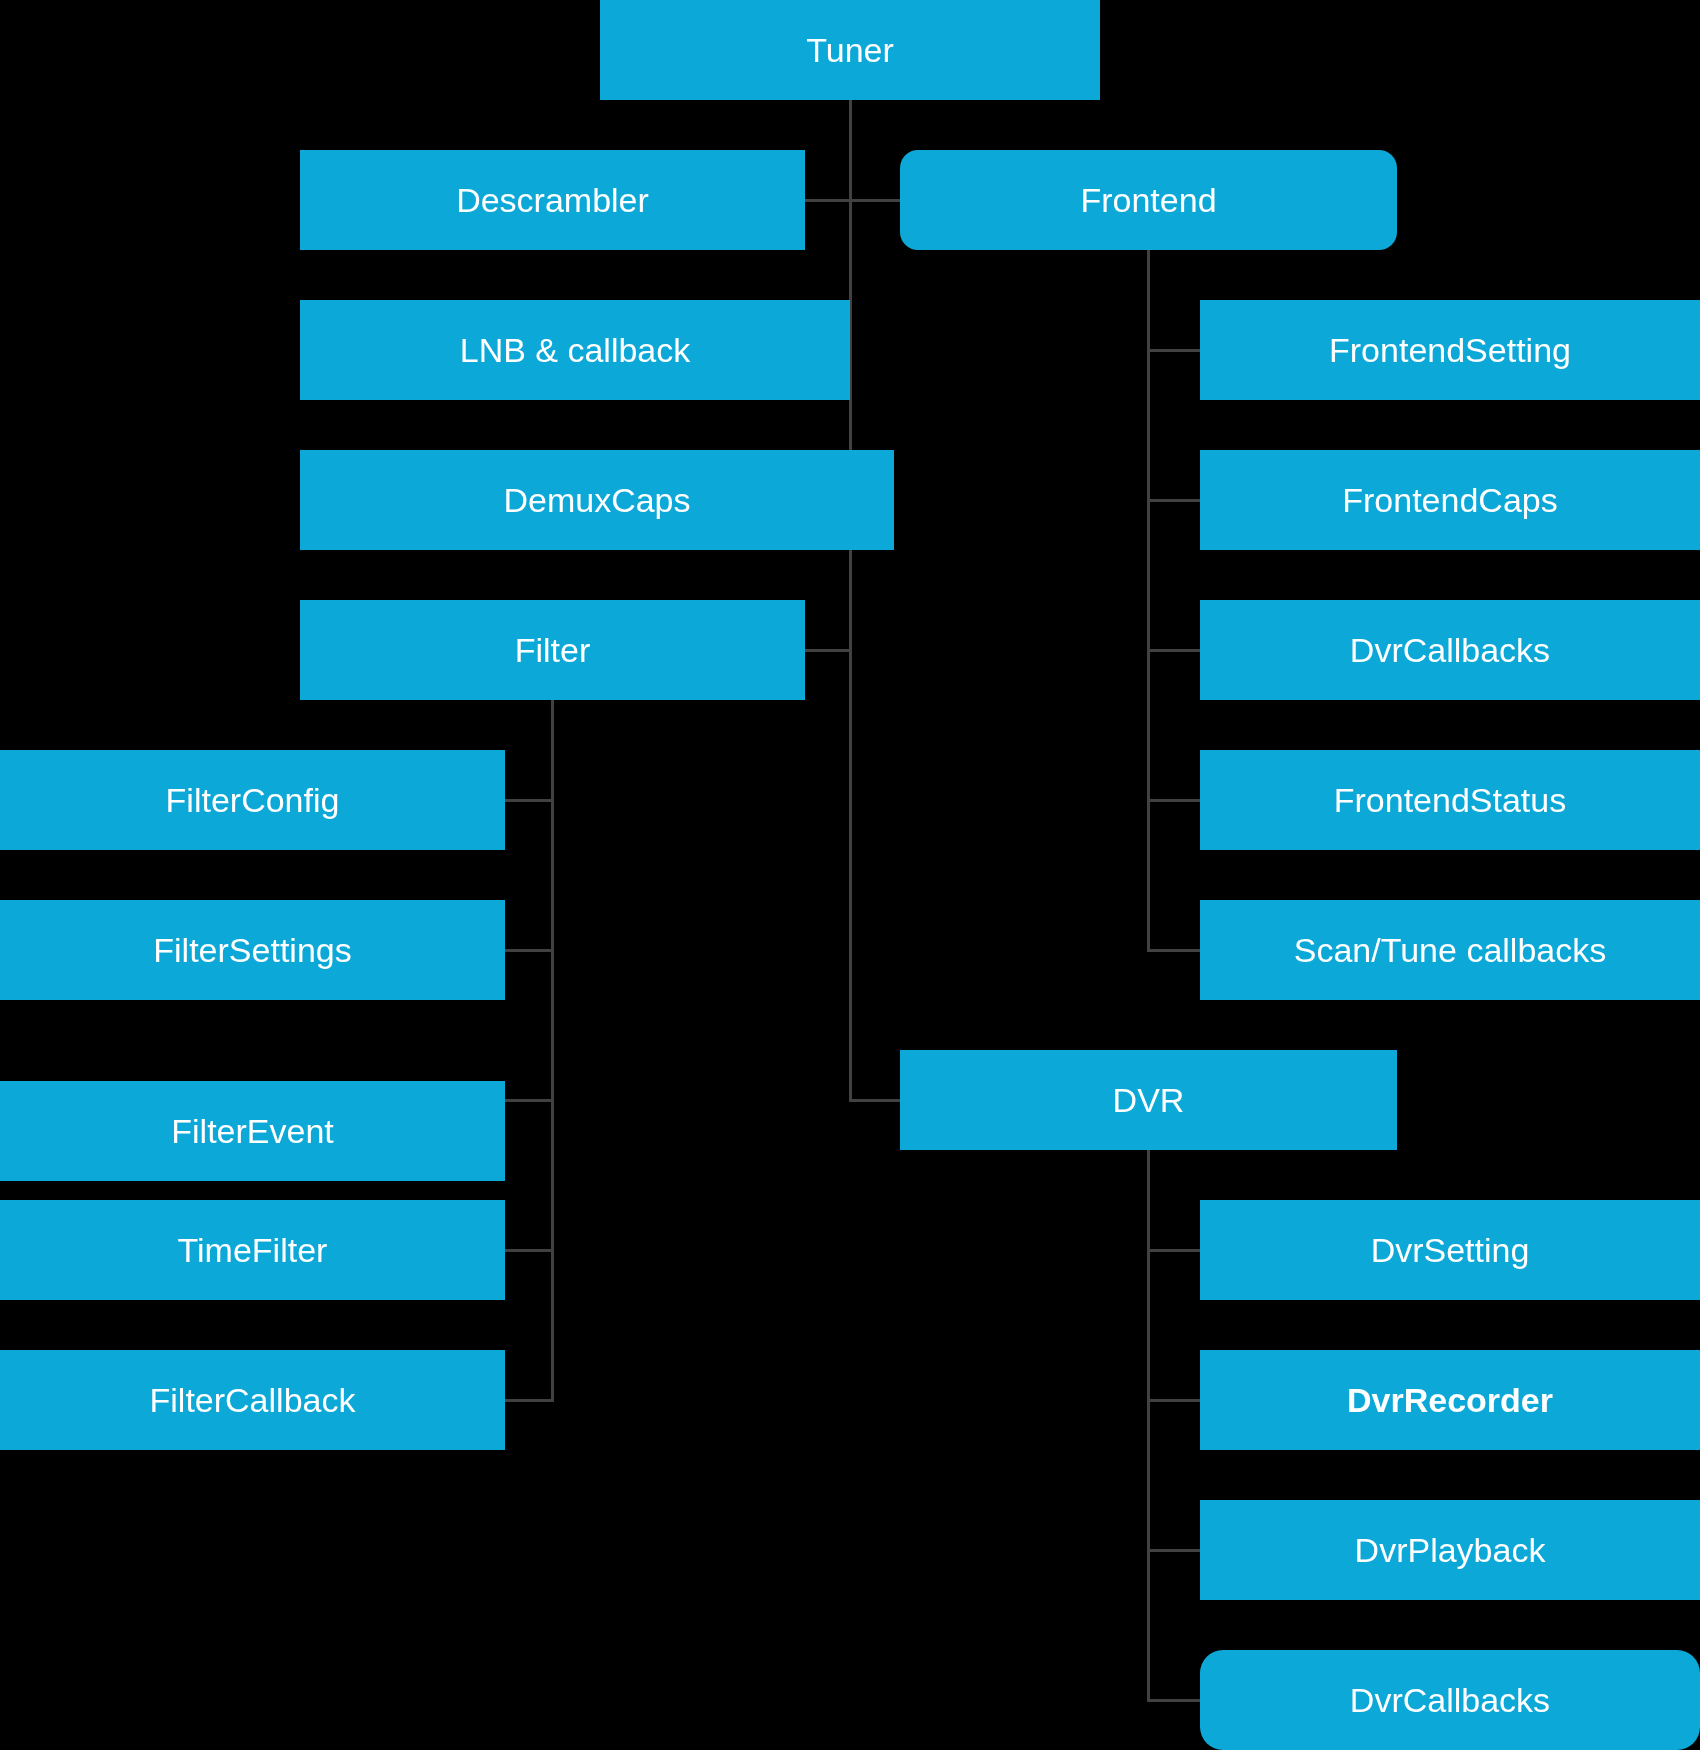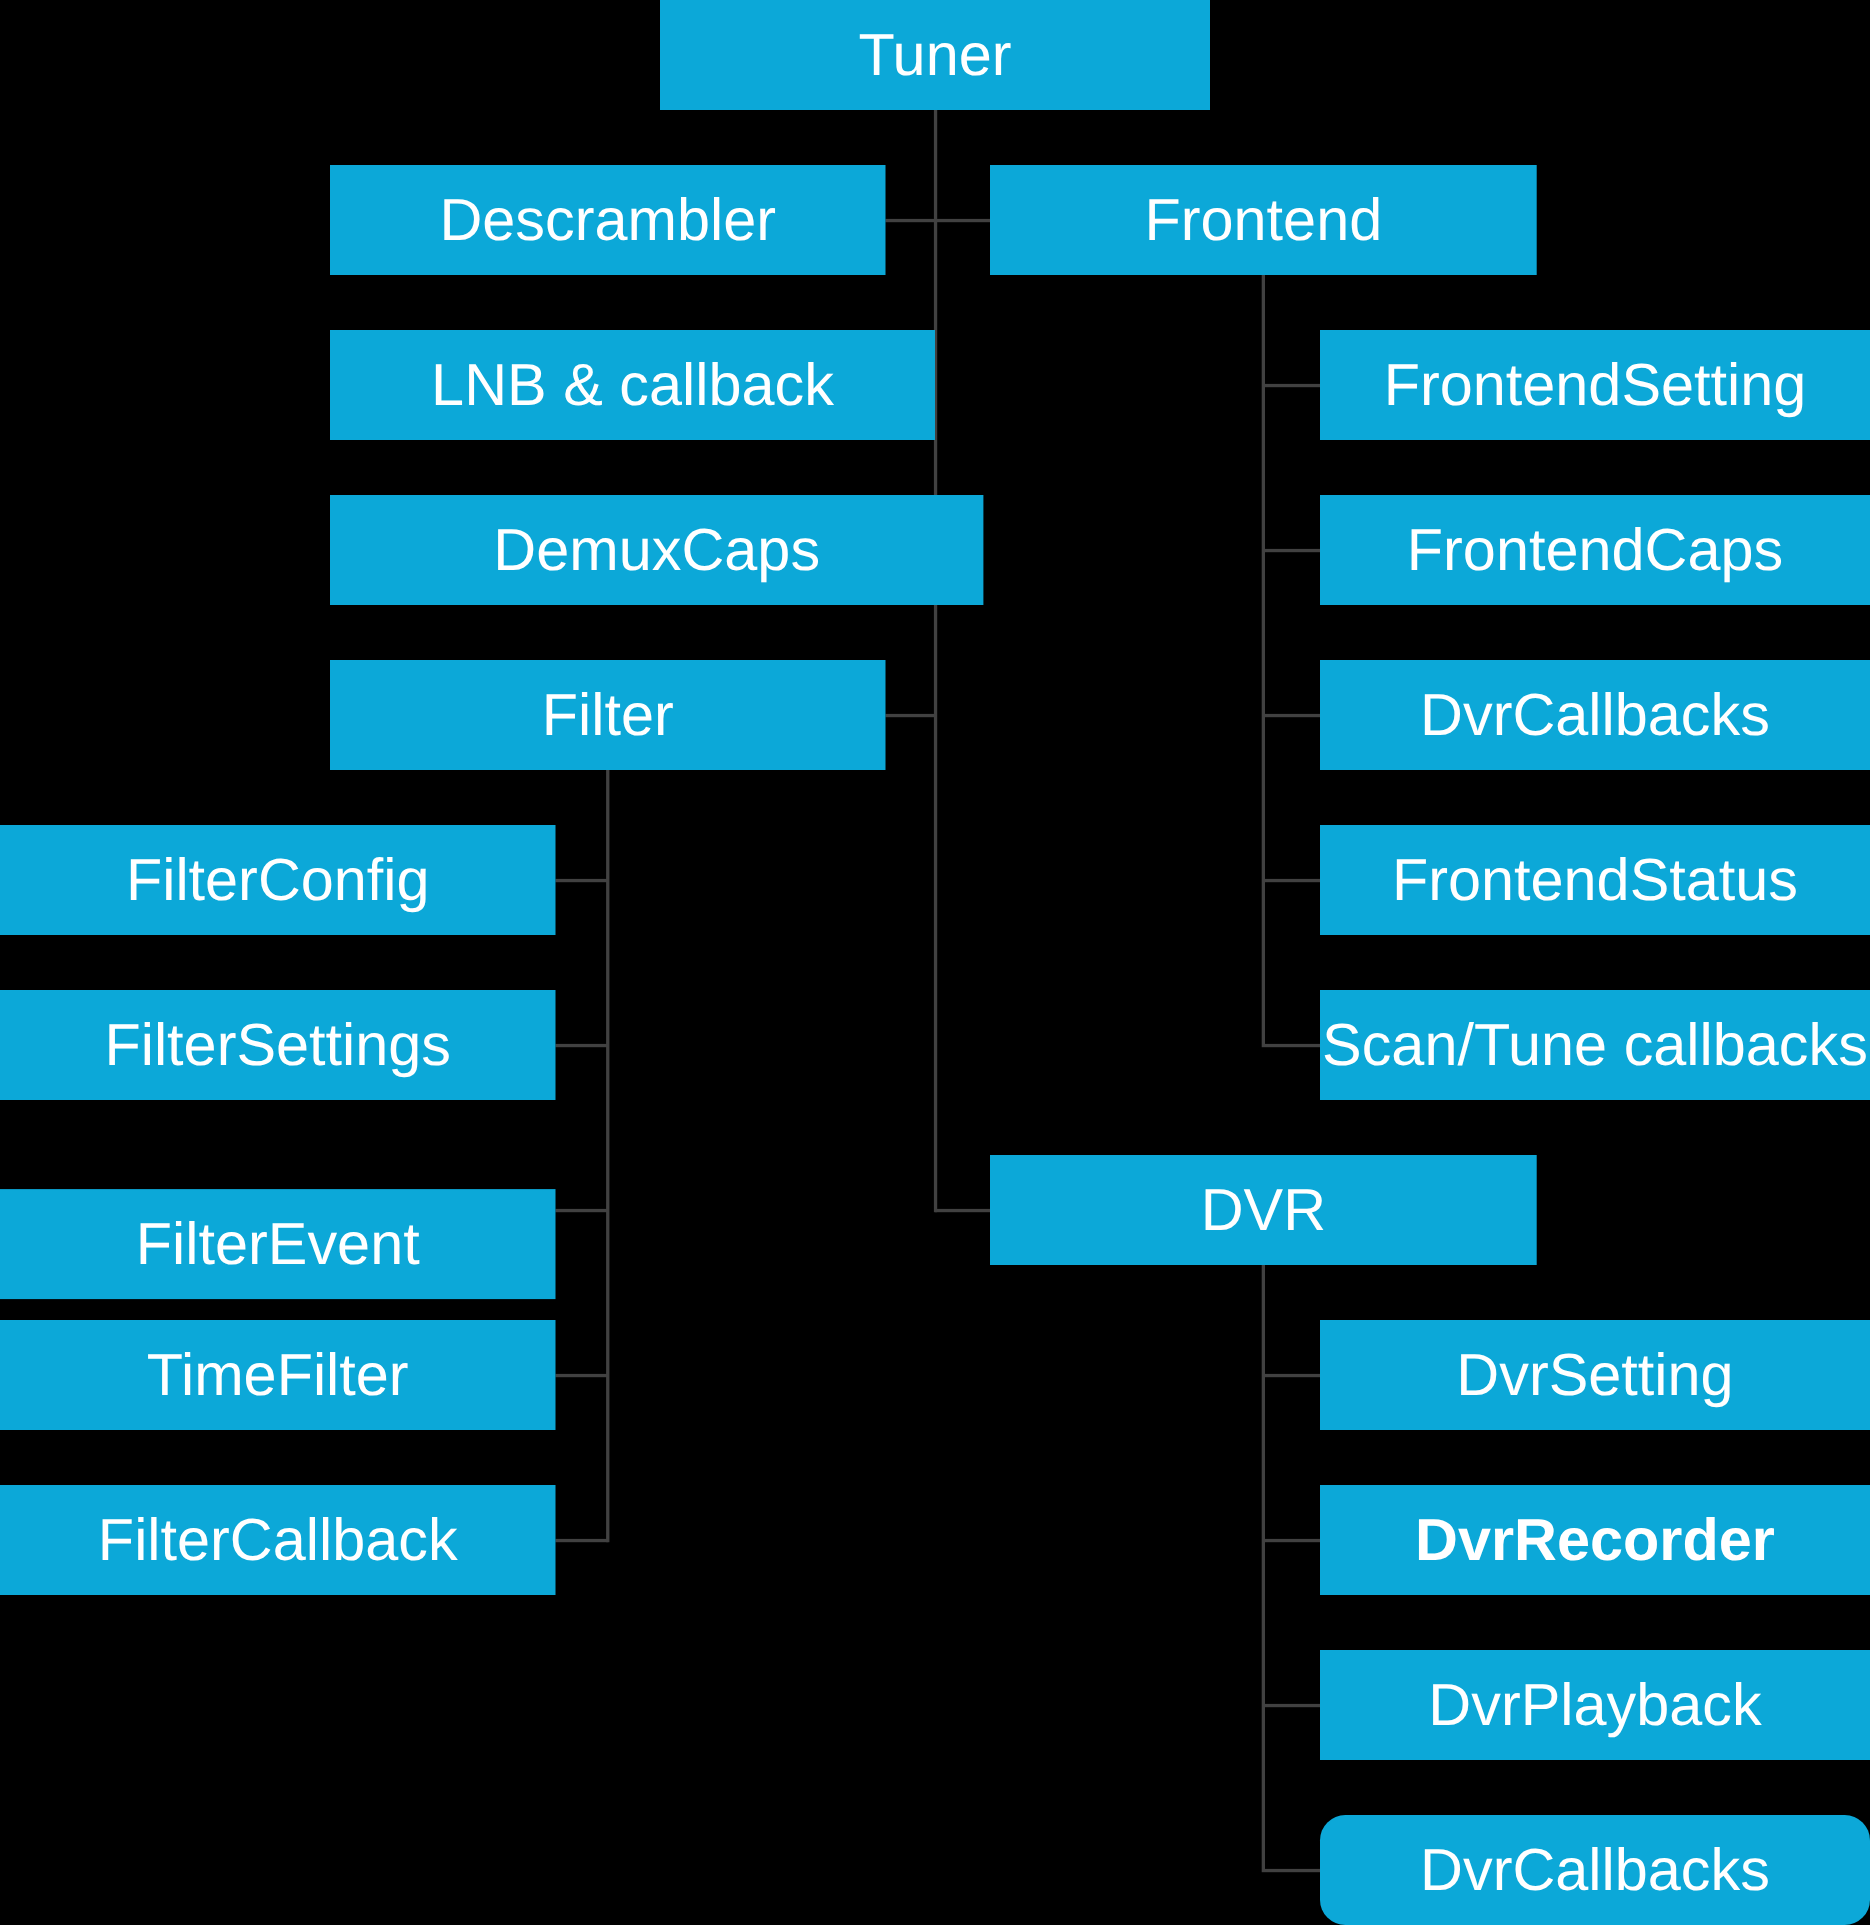--- a/index.html
+++ b/index.html
@@ -15,21 +15,21 @@
     overflow: hidden;
     font-family: "Liberation Sans", "DejaVu Sans", sans-serif;
   }
   .node {
     position: absolute;
     background: var(--box, #0ca8d8);
     color: var(--text, #ffffff);
     display: flex;
     align-items: center;
     justify-content: center;
-    font-size: 54px;
+    font-size: 34px;
     font-weight: 400;
     white-space: nowrap;
     box-sizing: border-box;
   }
   .connector {
     position: absolute;
     background: var(--line, #414141);
   }
 </style>
 </head>
@@ -67,21 +67,21 @@
     </div>
     <div class="node" style="left: 300px; top: 300px; width: 550px; height: 100px;">
       <span>LNB &amp; callback</span>
     </div>
     <div class="node" style="left: 300px; top: 450px; width: 594px; height: 100px;">
       <span>DemuxCaps</span>
     </div>
     <div class="node" style="left: 300px; top: 600px; width: 505px; height: 100px;">
       <span>Filter</span>
     </div>
-    <div class="node" style="left: 900px; top: 150px; width: 497px; height: 100px;">
+    <div class="node" style="left: 900px; top: 150px; width: 497px; height: 100px; border-radius: 18px;">
       <span>Frontend</span>
     </div>
     <div class="node" style="left: 1200px; top: 300px; width: 500px; height: 100px;">
       <span>FrontendSetting</span>
     </div>
     <div class="node" style="left: 1200px; top: 450px; width: 500px; height: 100px;">
       <span>FrontendCaps</span>
     </div>
     <div class="node" style="left: 1200px; top: 600px; width: 500px; height: 100px;">
       <span>DvrCallbacks</span>

